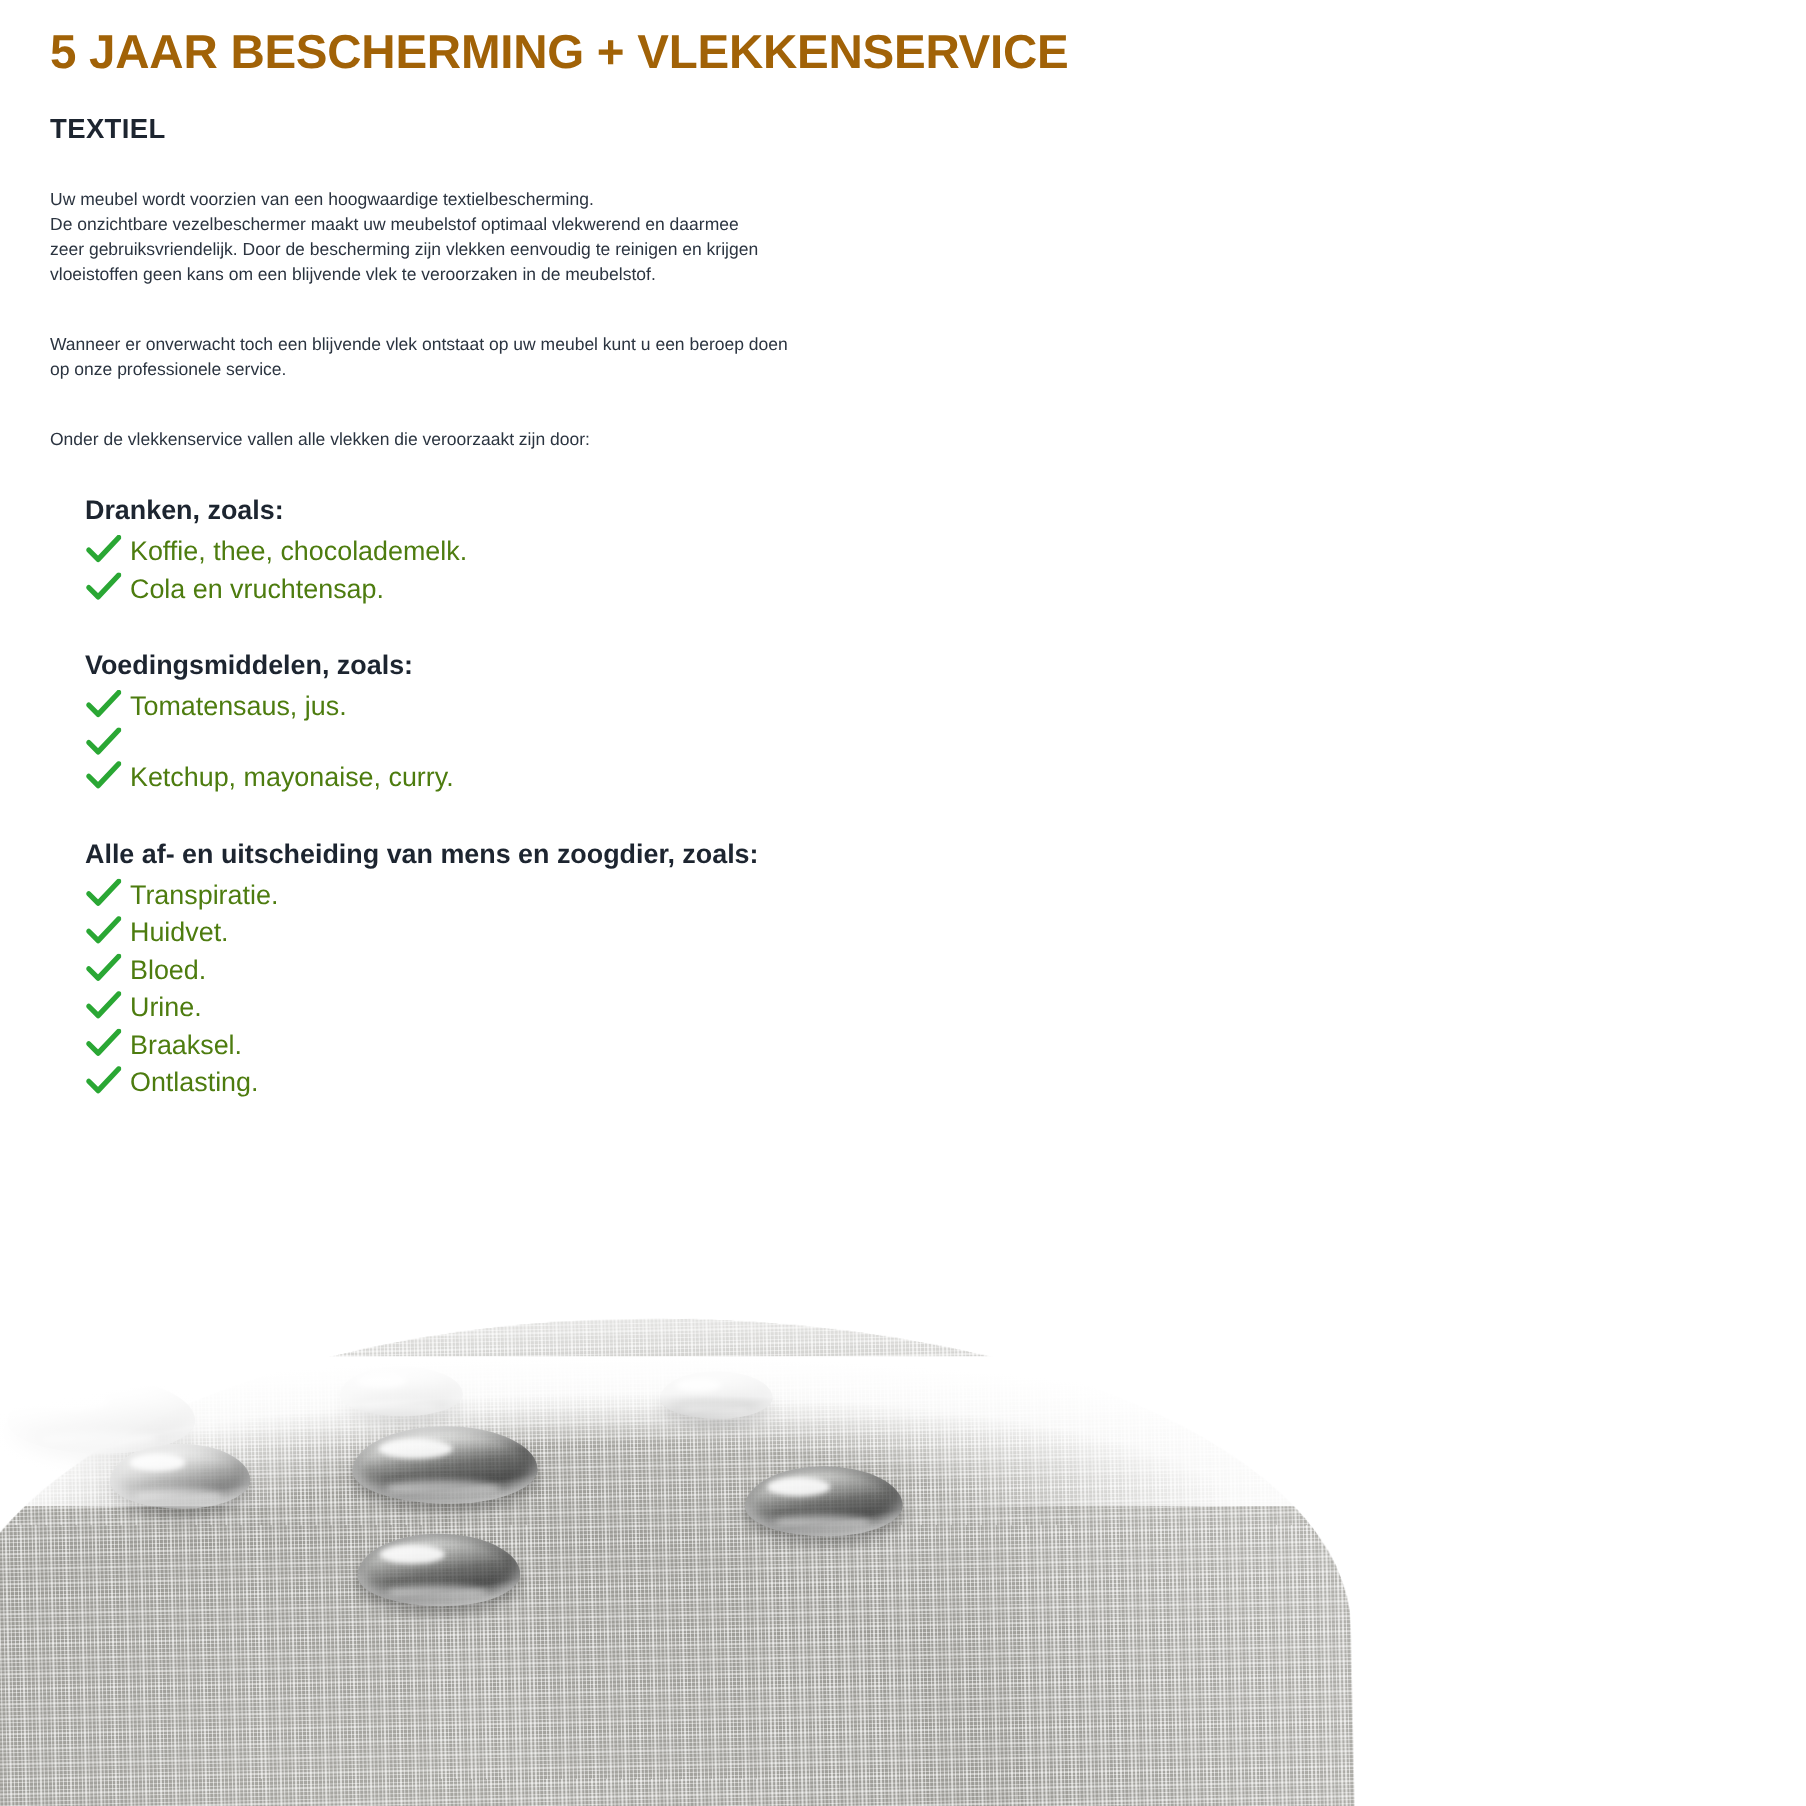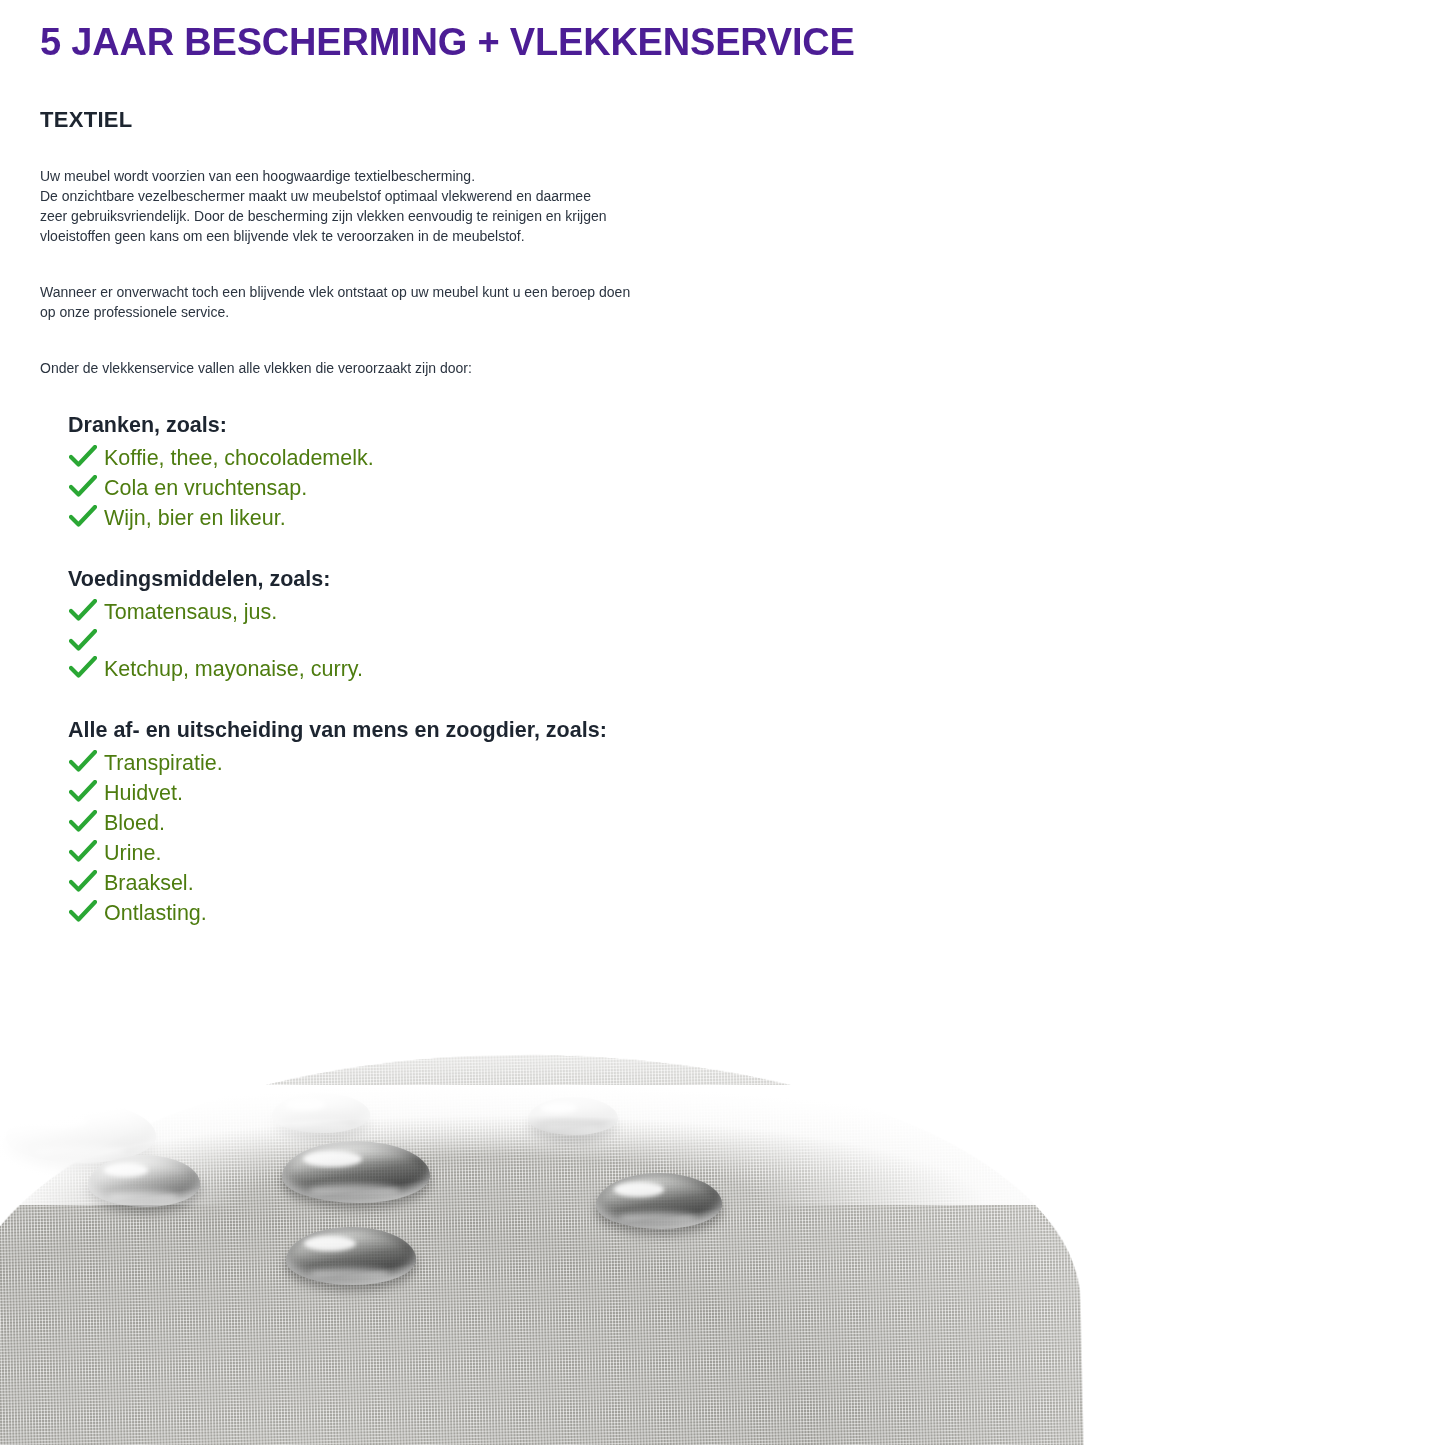--- a/index.html
+++ b/index.html
@@ -24,32 +24,32 @@
   }
 
   .content {
     padding: 0 40px;
     padding-top: 18px;
   }
 
   .title {
     font-size: 38px;
     font-weight: bold;
-    color: #4c1d95;
+    color: #a16207;
     letter-spacing: -0.2px;
     margin: 0 0 0 0;
     line-height: 1.3;
   }
 
   .subtitle {
     font-size: 22px;
     font-weight: bold;
     color: #1d2530;
     letter-spacing: 0.3px;
-    margin: 40px 0 0 0;
+    margin: 23px 0 0 0;
   }
 
   .para {
     font-size: 14px;
     line-height: 1.42;
     color: #2b3440;
     margin: 34px 0 0 0;
     max-width: 1120px;
     font-weight: 400;
   }
@@ -199,28 +199,20 @@
           <span>Koffie, thee, chocolademelk.</span>
         </li>
         <li class="item">
           <span class="check">
             <svg width="28" height="24" viewBox="0 0 28 24" aria-hidden="true">
                 <path d="M2 12 L9.5 19.5 L26 2" fill="none" stroke="#2aa734" stroke-width="4.2" stroke-linecap="round" stroke-linejoin="round"></path>
               </svg>
           </span>
           <span>Cola en vruchtensap.</span>
         </li>
-        <li class="item">
-          <span class="check">
-            <svg width="28" height="24" viewBox="0 0 28 24" aria-hidden="true">
-                <path d="M2 12 L9.5 19.5 L26 2" fill="none" stroke="#2aa734" stroke-width="4.2" stroke-linecap="round" stroke-linejoin="round"></path>
-              </svg>
-          </span>
-          <span>Wijn, bier en likeur.</span>
-        </li>
       </ul>
     </div>
 
     <div class="group">
       <div class="group-head">Voedingsmiddelen, zoals:</div>
       <ul class="items">
         <li class="item">
           <span class="check">
             <svg width="28" height="24" viewBox="0 0 28 24" aria-hidden="true">
                 <path d="M2 12 L9.5 19.5 L26 2" fill="none" stroke="#2aa734" stroke-width="4.2" stroke-linecap="round" stroke-linejoin="round"></path>

